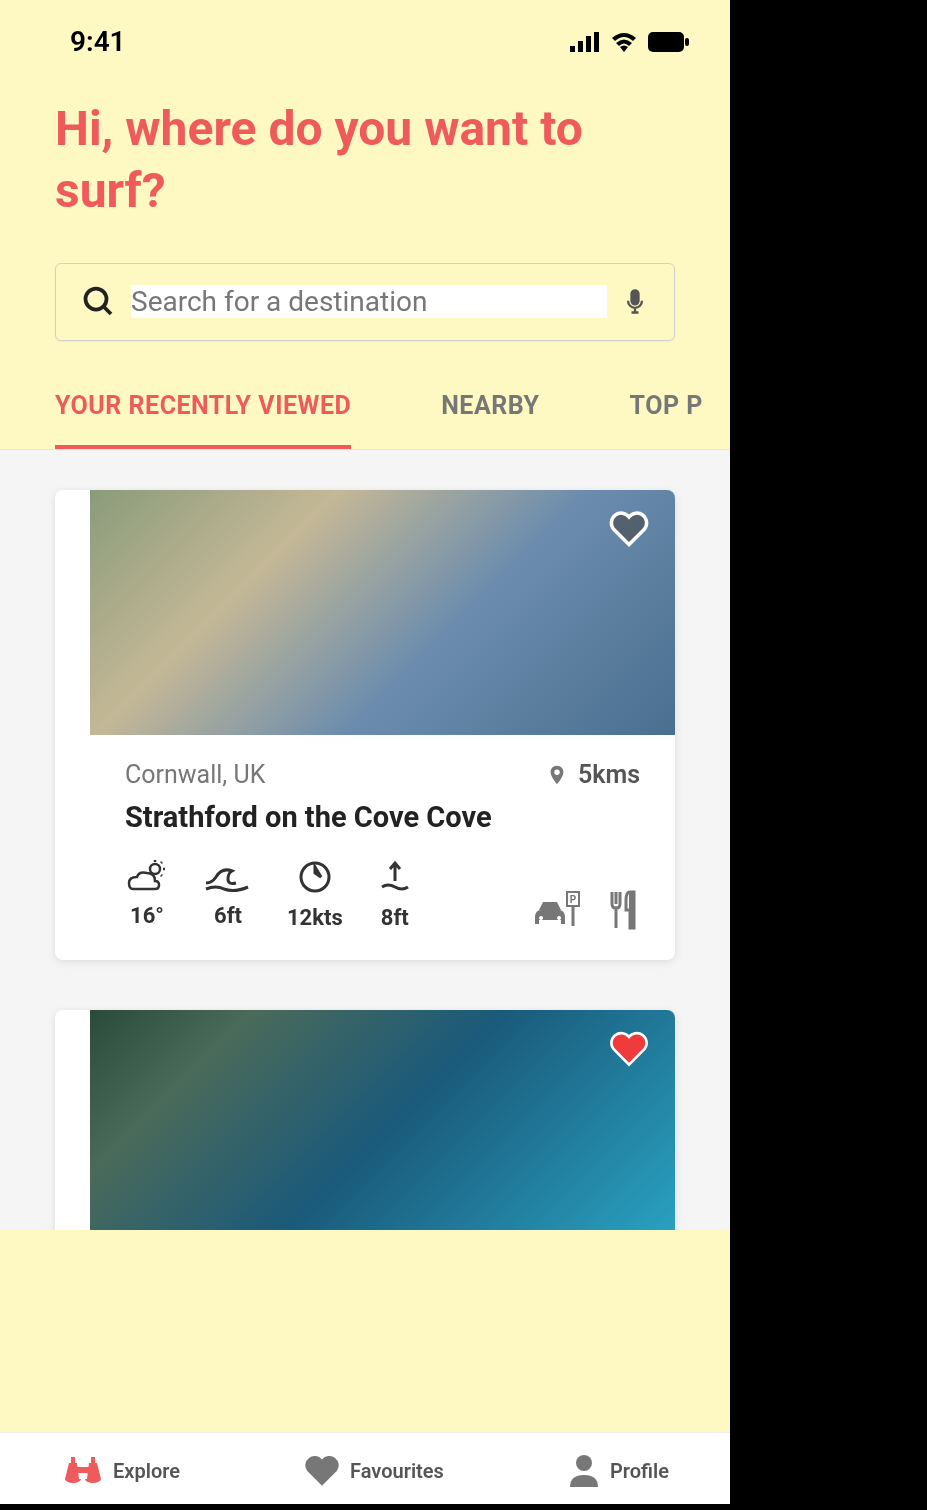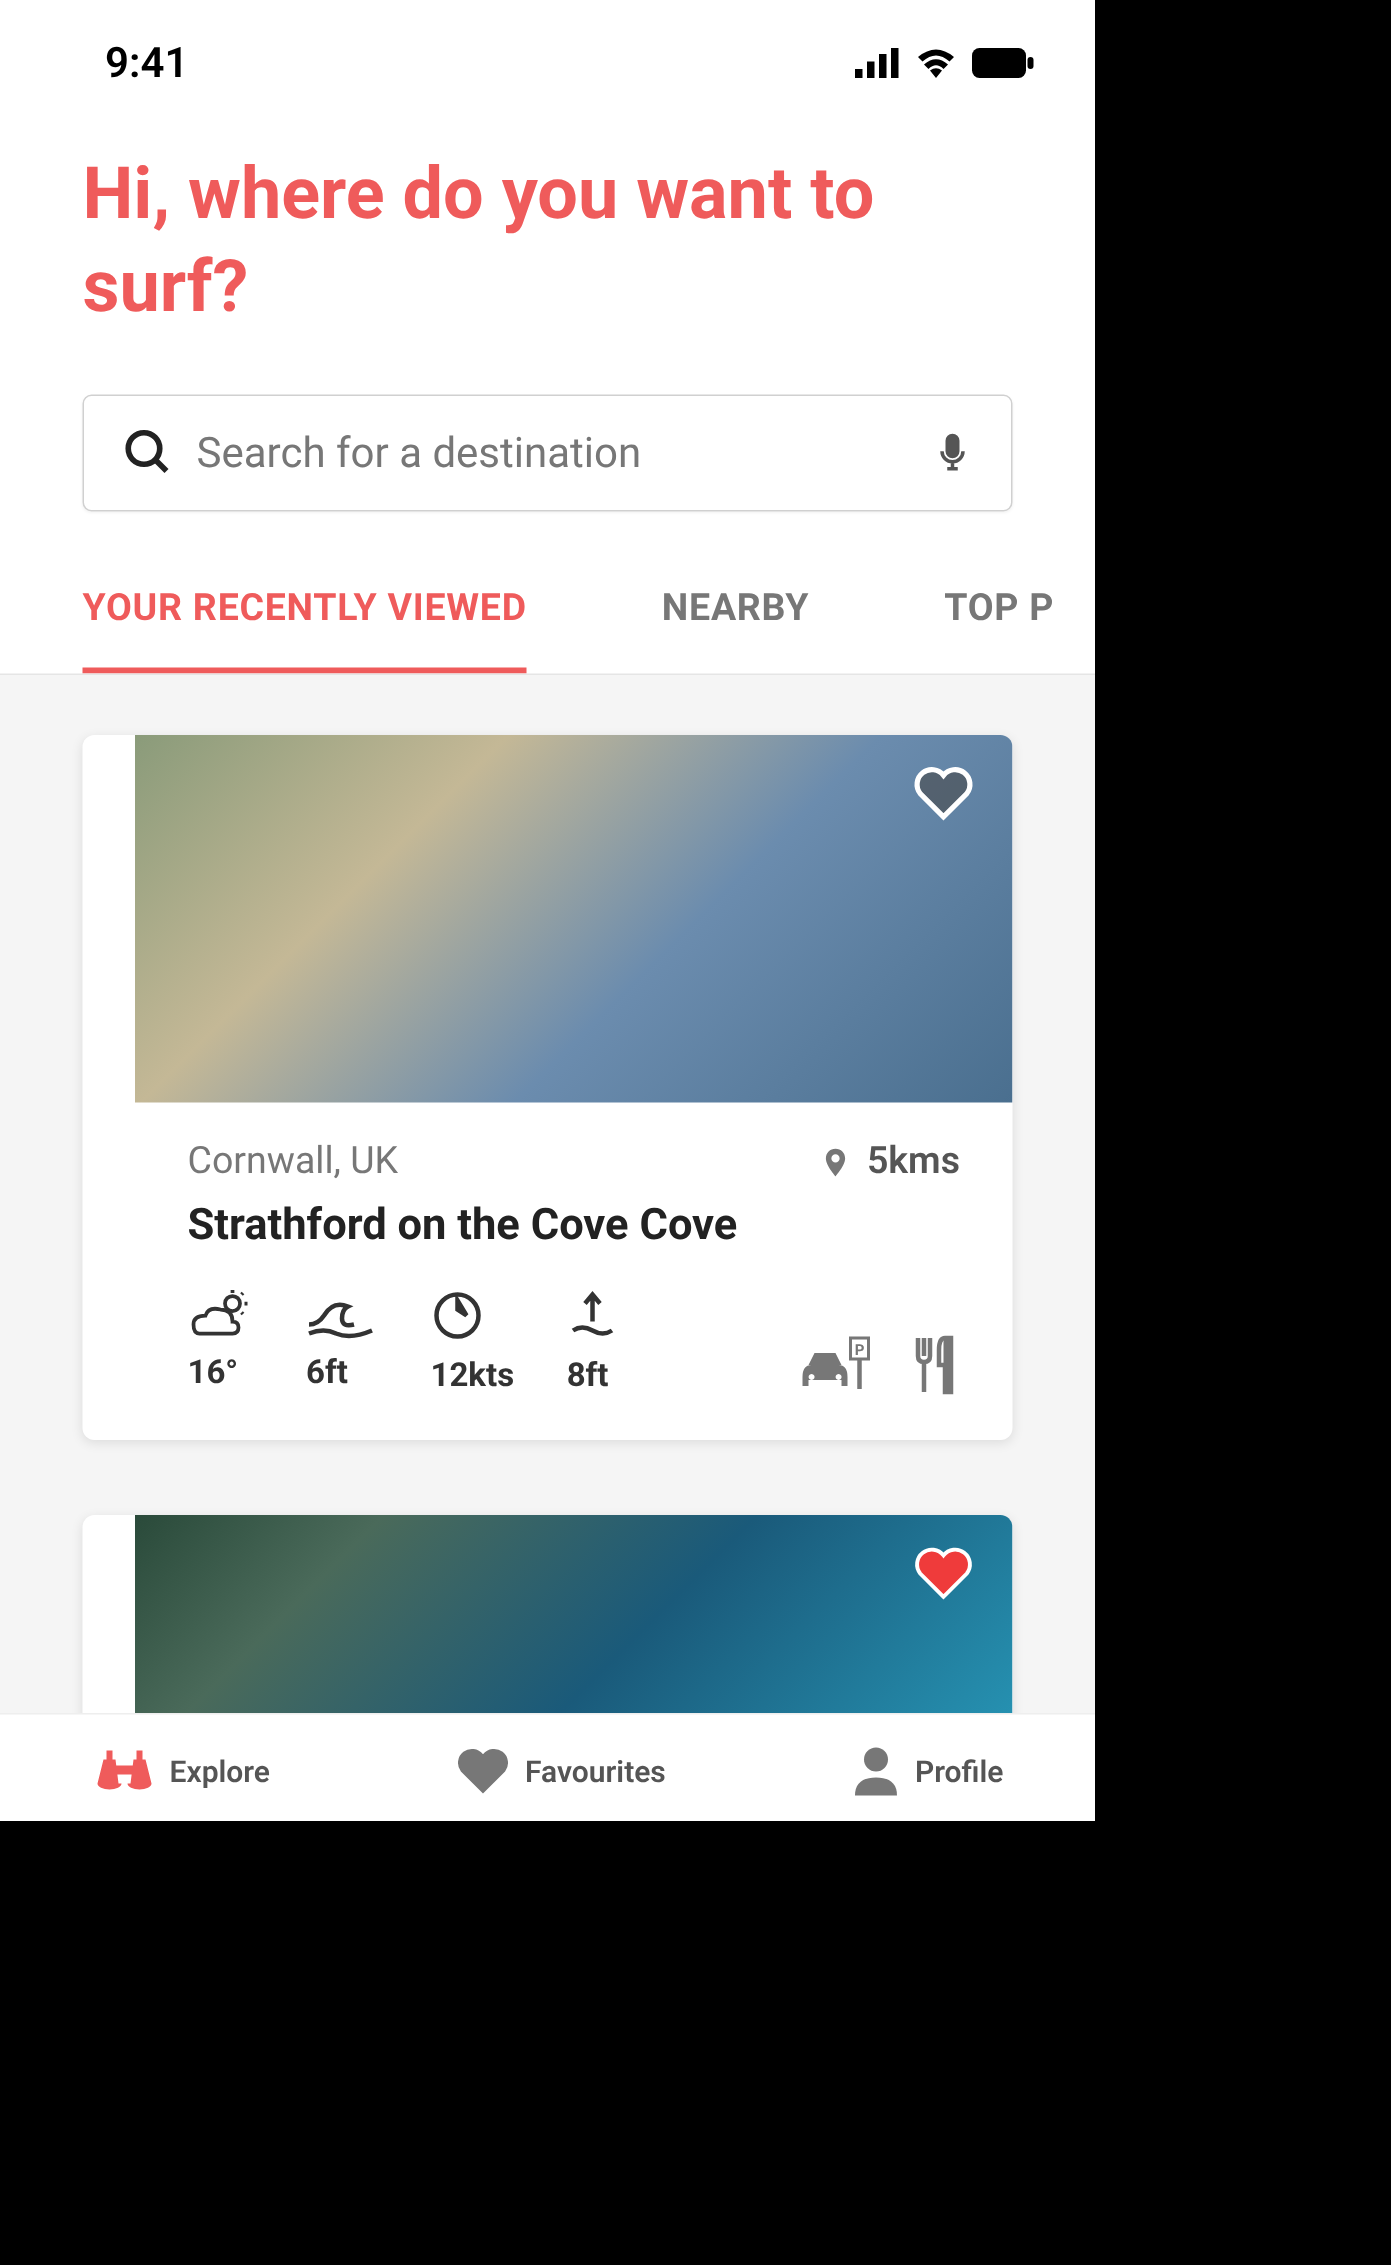--- a/index.html
+++ b/index.html
@@ -9,22 +9,22 @@
       font-family: -apple-system, BlinkMacSystemFont, 'Segoe UI', Roboto, Helvetica, Arial, sans-serif;
     }
     body {
       background: #000;
       width: 927px;
       height: 1510px;
       overflow: hidden;
     }
     .phone {
       width: 730px;
-      height: 1214px;
-      background: #ffffff;
+      height: 1504px;
+      background: #fef9c3;
       position: relative;
       overflow: hidden;
     }
     .status-bar {
       display: flex;
       justify-content: space-between;
       align-items: center;
       padding: 25px 40px 10px 70px;
       font-size: 28px;
       font-weight: 600;
@@ -146,20 +146,21 @@
       justify-content: space-between;
       align-items: flex-end;
     }
     .stats {
       display: flex;
       gap: 35px;
     }
     .stat {
       display: flex;
       flex-direction: column;
+      align-items: center;
       gap: 10px;
     }
     .stat-value {
       font-size: 22px;
       font-weight: 700;
       color: #333;
     }
     .amenities {
       display: flex;
       gap: 25px;

